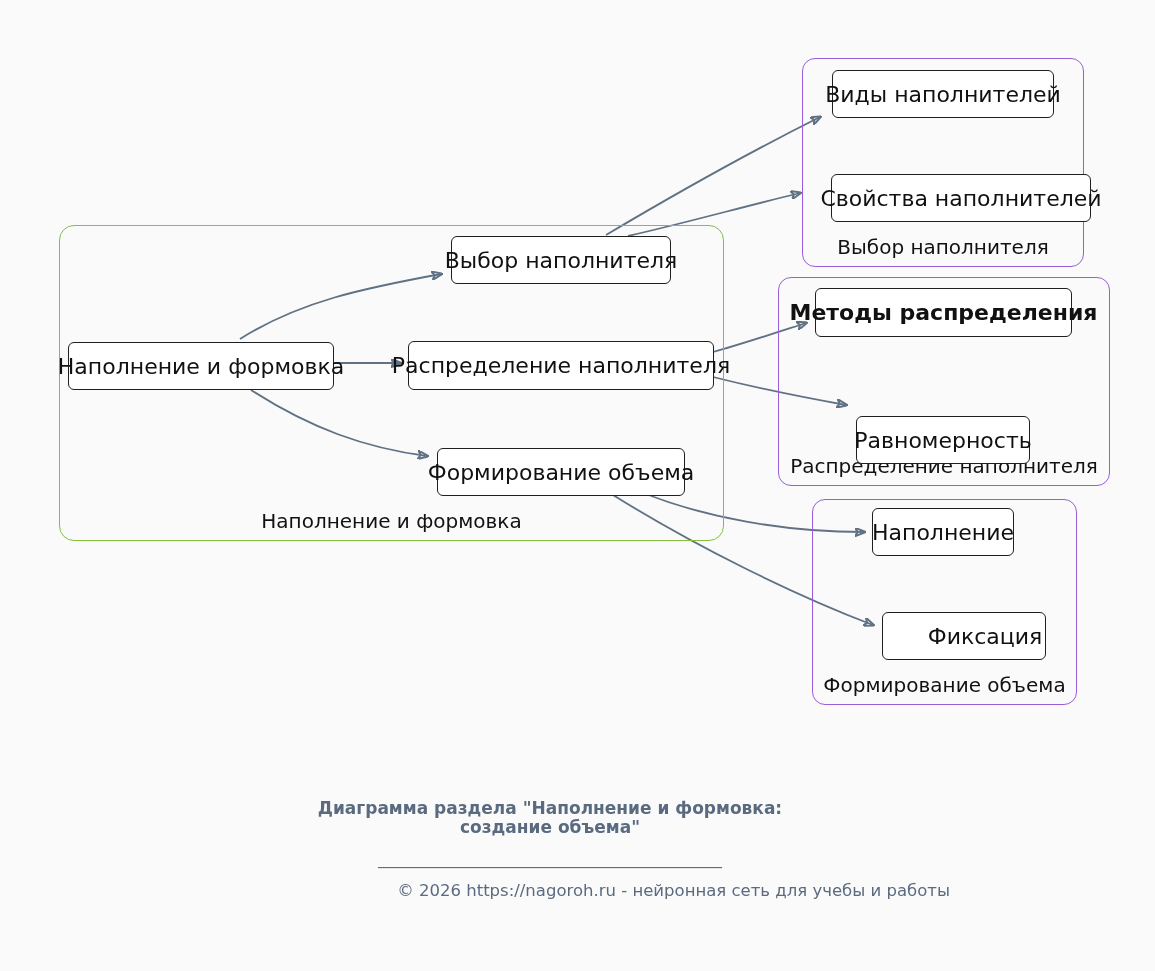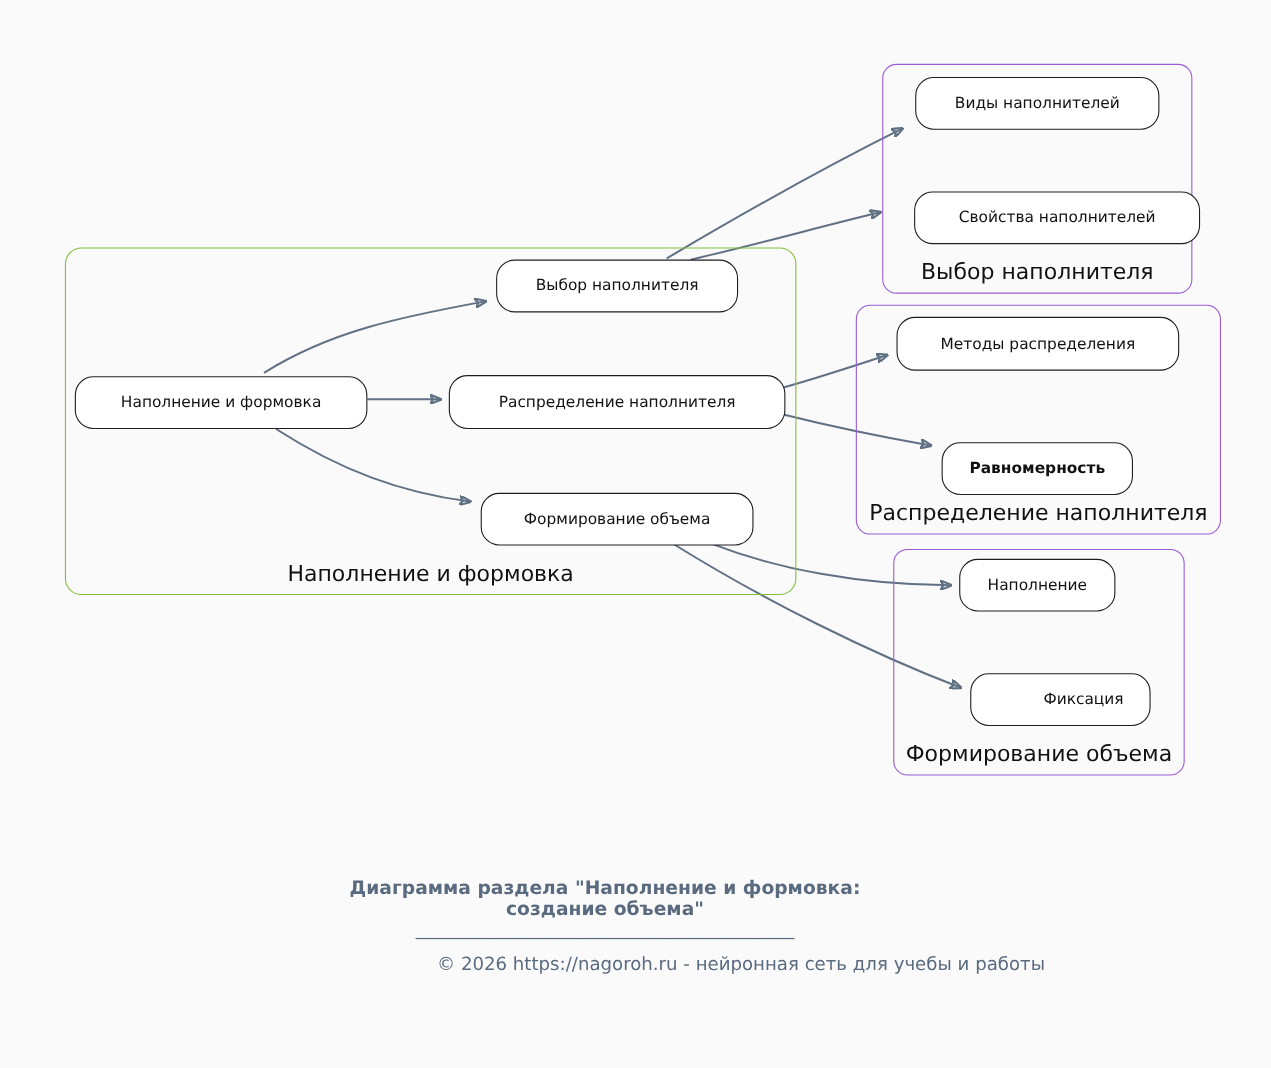--- a/index.html
+++ b/index.html
@@ -24,28 +24,28 @@
   }
   .cluster.green{border-color:var(--green-border);border-radius:15px;}
   .cluster.purple{border-color:var(--purple-border);}
   .cluster-label{
     position:absolute;left:0;right:0;bottom:7px;text-align:center;
     font-size:20px;color:var(--label-text);white-space:nowrap;
   }
   .node{
     position:absolute;display:flex;align-items:center;justify-content:center;
     background:var(--node-fill);border:1.4px solid var(--node-border);
-    border-radius:17px;font-size:14px;color:var(--label-text);white-space:nowrap;
+    border-radius:6px;font-size:22px;color:var(--label-text);white-space:nowrap;
   }
   .footer{
     position:absolute;left:150px;top:799px;width:800px;text-align:center;
     color:var(--footer-text);
   }
   .footer-title{font-size:17px;font-weight:bold;line-height:19px;}
-  .footer-divider{font-size:16px;line-height:16px;margin-top:0;white-space:nowrap;}
+  .footer-divider{font-size:16px;line-height:16px;margin-top:14px;white-space:nowrap;}
   .footer-copyright{font-size:16.5px;margin-top:14px;text-align:right;}
 </style>
 </head>
 <body>
 
 <div class="stage">
 
   <svg class="edges" viewBox="0 0 1155 971" xmlns="http://www.w3.org/2000/svg">
     <defs>
       <marker id="arrow" viewBox="0 0 10 8" markerWidth="11" markerHeight="9" refX="8.5" refY="4" orient="auto" markerUnits="userSpaceOnUse">
@@ -84,23 +84,23 @@
   <div class="node" style="left:451px;top:236px;width:218px;height:46px;">Выбор наполнителя</div>
 
   <div class="node" style="left:408px;top:341px;width:304px;height:47px;">Распределение наполнителя</div>
 
   <div class="node" style="left:437px;top:448px;width:246px;height:46px;">Формирование объема</div>
 
   <div class="node" style="left:832px;top:70px;width:220px;height:46px;">Виды наполнителей</div>
 
   <div class="node" style="left:813px;top:174px;width:258px;height:46px;margin-left:18px;">Свойства наполнителей</div>
 
-  <div class="node" style="left:815px;top:288px;width:255px;height:47px;">Методы распределения</div>
+  <div class="node" style="left:815px;top:288px;width:255px;height:47px;font-weight:bold;">Методы распределения</div>
 
-  <div class="node" style="left:856px;top:402px;width:172px;height:46px;font-weight:bold;">Равномерность</div>
+  <div class="node" style="left:856px;top:416px;width:172px;height:46px;">Равномерность</div>
 
   <div class="node" style="left:872px;top:508px;width:140px;height:46px;">Наполнение</div>
 
   <div class="node" style="left:882px;top:612px;width:120px;height:46px;padding-left:42px;">Фиксация</div>
 
   <div class="footer">
     <div class="footer-title">Диаграмма раздела "Наполнение и формовка:</div>
     <div class="footer-title">создание объема"</div>
     <div class="footer-divider">___________________________________________</div>
     <div class="footer-copyright">© 2026 https://nagoroh.ru - нейронная сеть для учебы и работы</div>

